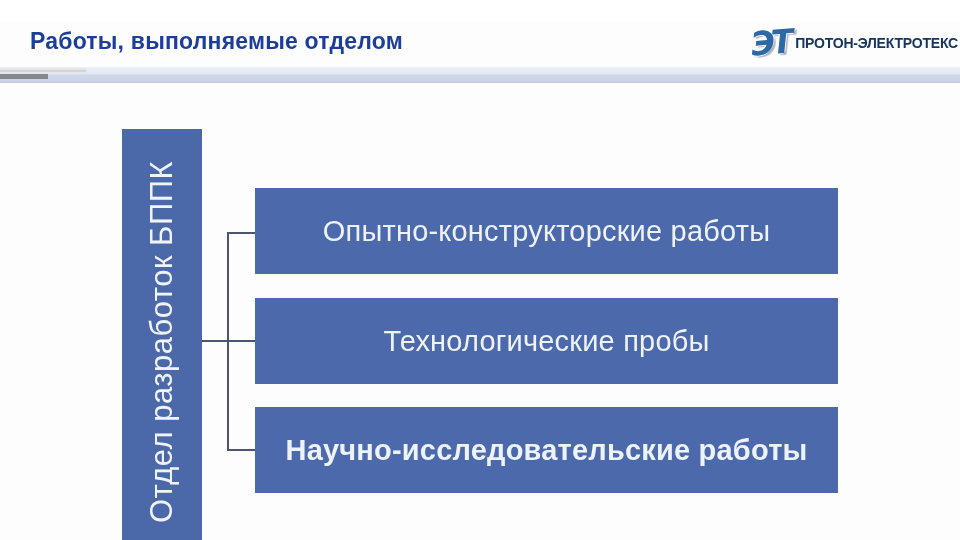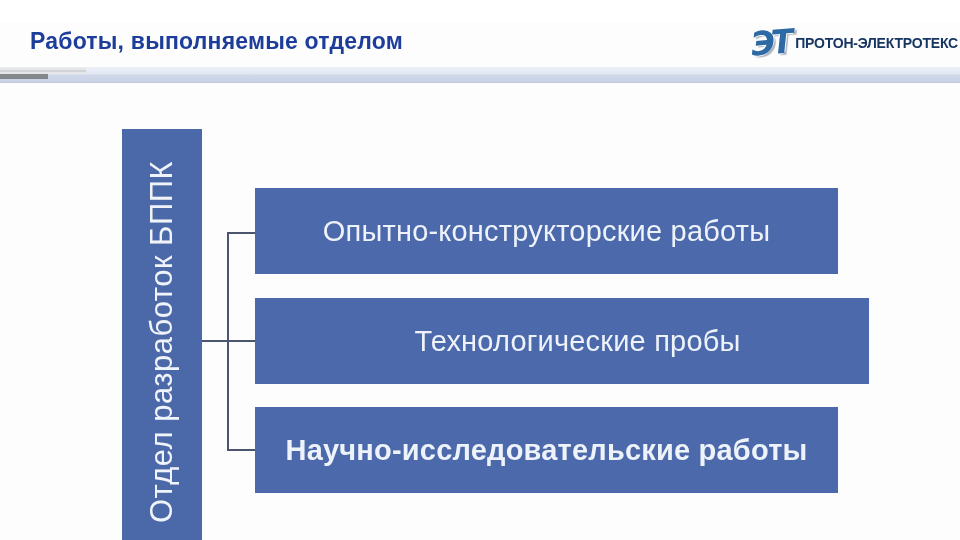--- a/index.html
+++ b/index.html
@@ -62,21 +62,21 @@
 
   
   .node {
     position:absolute; left:255px; width:583px; height:86px;
     background:#4c69ab;
     display:flex; align-items:center; justify-content:center;
     color:#eef3fa; font-size:29px; letter-spacing:0.2px;
     text-align:center;
   }
   .node-1 { top:166px; }
-  .node-2 { top:276px;padding-left:31px; }
+  .node-2 { top:276px; }
   .node-3 { top:385px;font-weight:bold; }
 
   
   .line { position:absolute; background:#4a5670; }
   .line-mid  { left:202px; top:318px; width:53px; height:2px; }
   .line-vert { left:227px; top:211px; width:2px;  height:218px; }
   .line-top  { left:227px; top:210px; width:28px; height:2px; }
   .line-bot  { left:227px; top:427px; width:28px; height:2px; }
 </style>
 </head>

